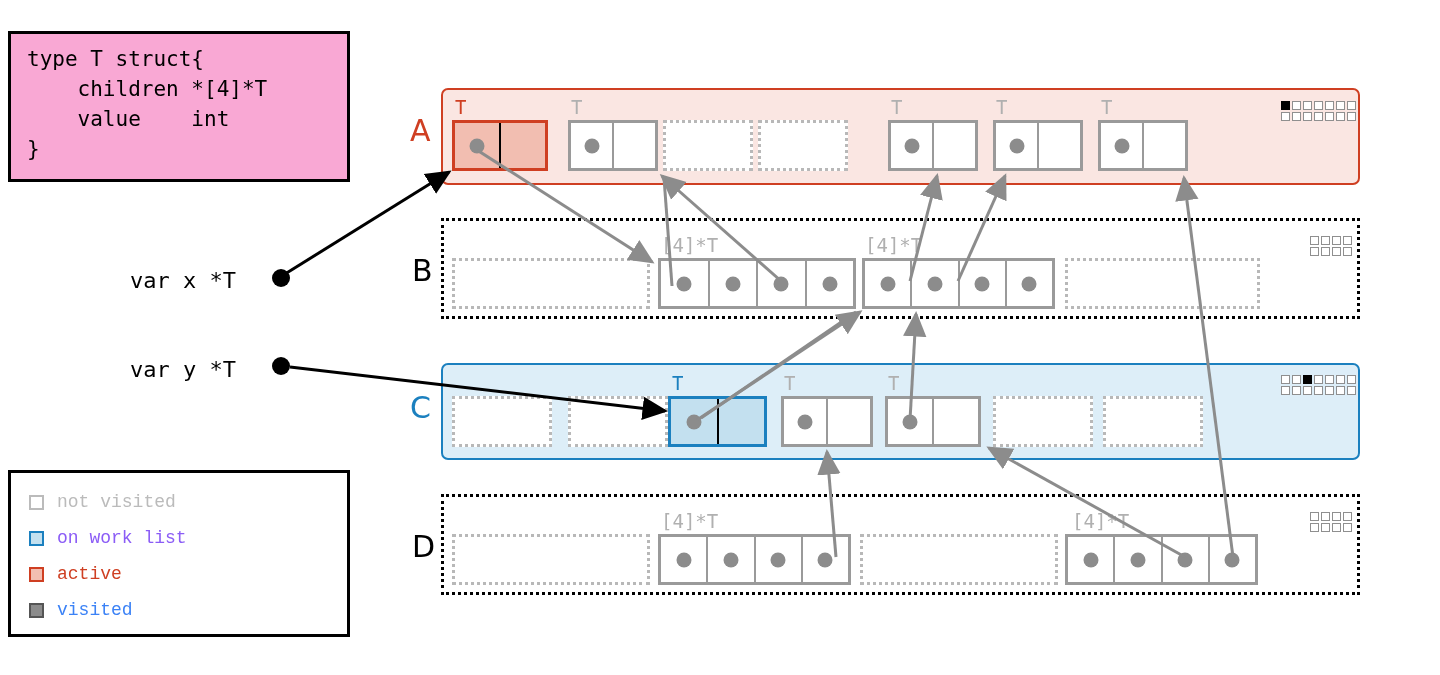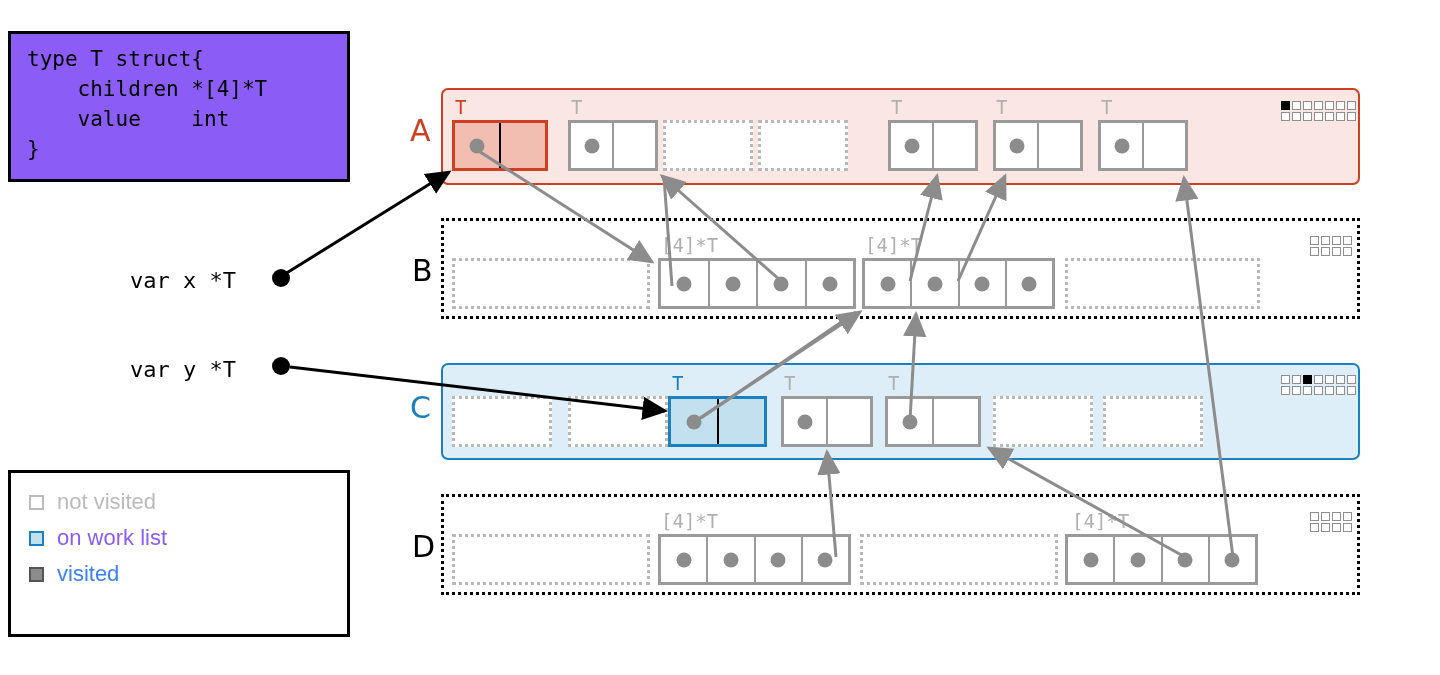--- a/index.html
+++ b/index.html
@@ -6,37 +6,37 @@
   body{
     width:1440px;height:675px;background:#ffffff;
     font-family:"DejaVu Sans Mono","Liberation Mono",monospace;
     position:relative;overflow:hidden;
   }
   .abs{position:absolute;}
 
   
   #code-box{
     left:8px;top:31px;width:342px;height:151px;
-    border:3px solid #000;background:#8b5cf6;box-sizing:border-box;
+    border:3px solid #000;background:#f9a8d4;box-sizing:border-box;
     padding:10px 0 0 16px;
   }
   #code-box pre{
     margin:0;font-family:"DejaVu Sans Mono","Liberation Mono",monospace;
     font-size:21px;line-height:30px;color:#000;white-space:pre;
   }
 
   
   #legend-box{
     left:8px;top:470px;width:342px;height:167px;
     border:3px solid #000;background:#fff;box-sizing:border-box;
     padding:11px 0 0 18px;
   }
   .legend-row{display:flex;align-items:center;height:36px;}
   .swatch{width:15px;height:15px;box-sizing:border-box;border:2.5px solid #bbb;margin-right:13px;flex:none;}
-  .legend-label{font-size:22px;line-height:22px;font-family:Liberation Sans, sans-serif;}
+  .legend-label{font-size:18px;line-height:22px;font-family:Liberation Mono, monospace;}
 
   
   .varlabel{font-size:22px;color:#000;font-family:"DejaVu Sans Mono","Liberation Mono",monospace;white-space:nowrap;}
 
   
   .band{box-sizing:border-box;}
   .band.solid{border-radius:7px;}
   .band.dotted{border:3px dotted #000;background:#fff;}
   .rowletter{font-size:30px;font-family:"DejaVu Sans","Liberation Sans",sans-serif;}
 
@@ -86,20 +86,24 @@
 <div class="abs" id="legend-box">
   <div class="legend-row">
     <span class="swatch" style="border-color:#bbbbbb;background:#ffffff"></span>
     <span class="legend-label" style="color:#bbbbbb">not visited</span>
   </div>
   <div class="legend-row">
     <span class="swatch" style="border-color:#1b80bf;background:#c3e0ef"></span>
     <span class="legend-label" style="color:#8b5cf6">on work list</span>
   </div>
   <div class="legend-row">
+    <span class="swatch" style="border-color:#cf3f22;background:#f2beb1"></span>
+    <span class="legend-label" style="color:#cf3f22">active</span>
+  </div>
+  <div class="legend-row">
     <span class="swatch" style="border-color:#555555;background:#8c8c8c"></span>
     <span class="legend-label" style="color:#3b82f6">visited</span>
   </div>
 </div>
 
 <div class="abs varlabel" style="left:130px;top:268px">var x *T</div>
 <div class="abs varlabel" style="left:130px;top:357px">var y *T</div>
 
 <div class="abs band solid" style="left:441px;top:88px;width:919px;height:97px;border:2px solid #cf3f22;background:#fae6e2;"></div>
 <div class="abs rowletter" style="left:410px;top:113px;color:#cf3f22">A</div>

